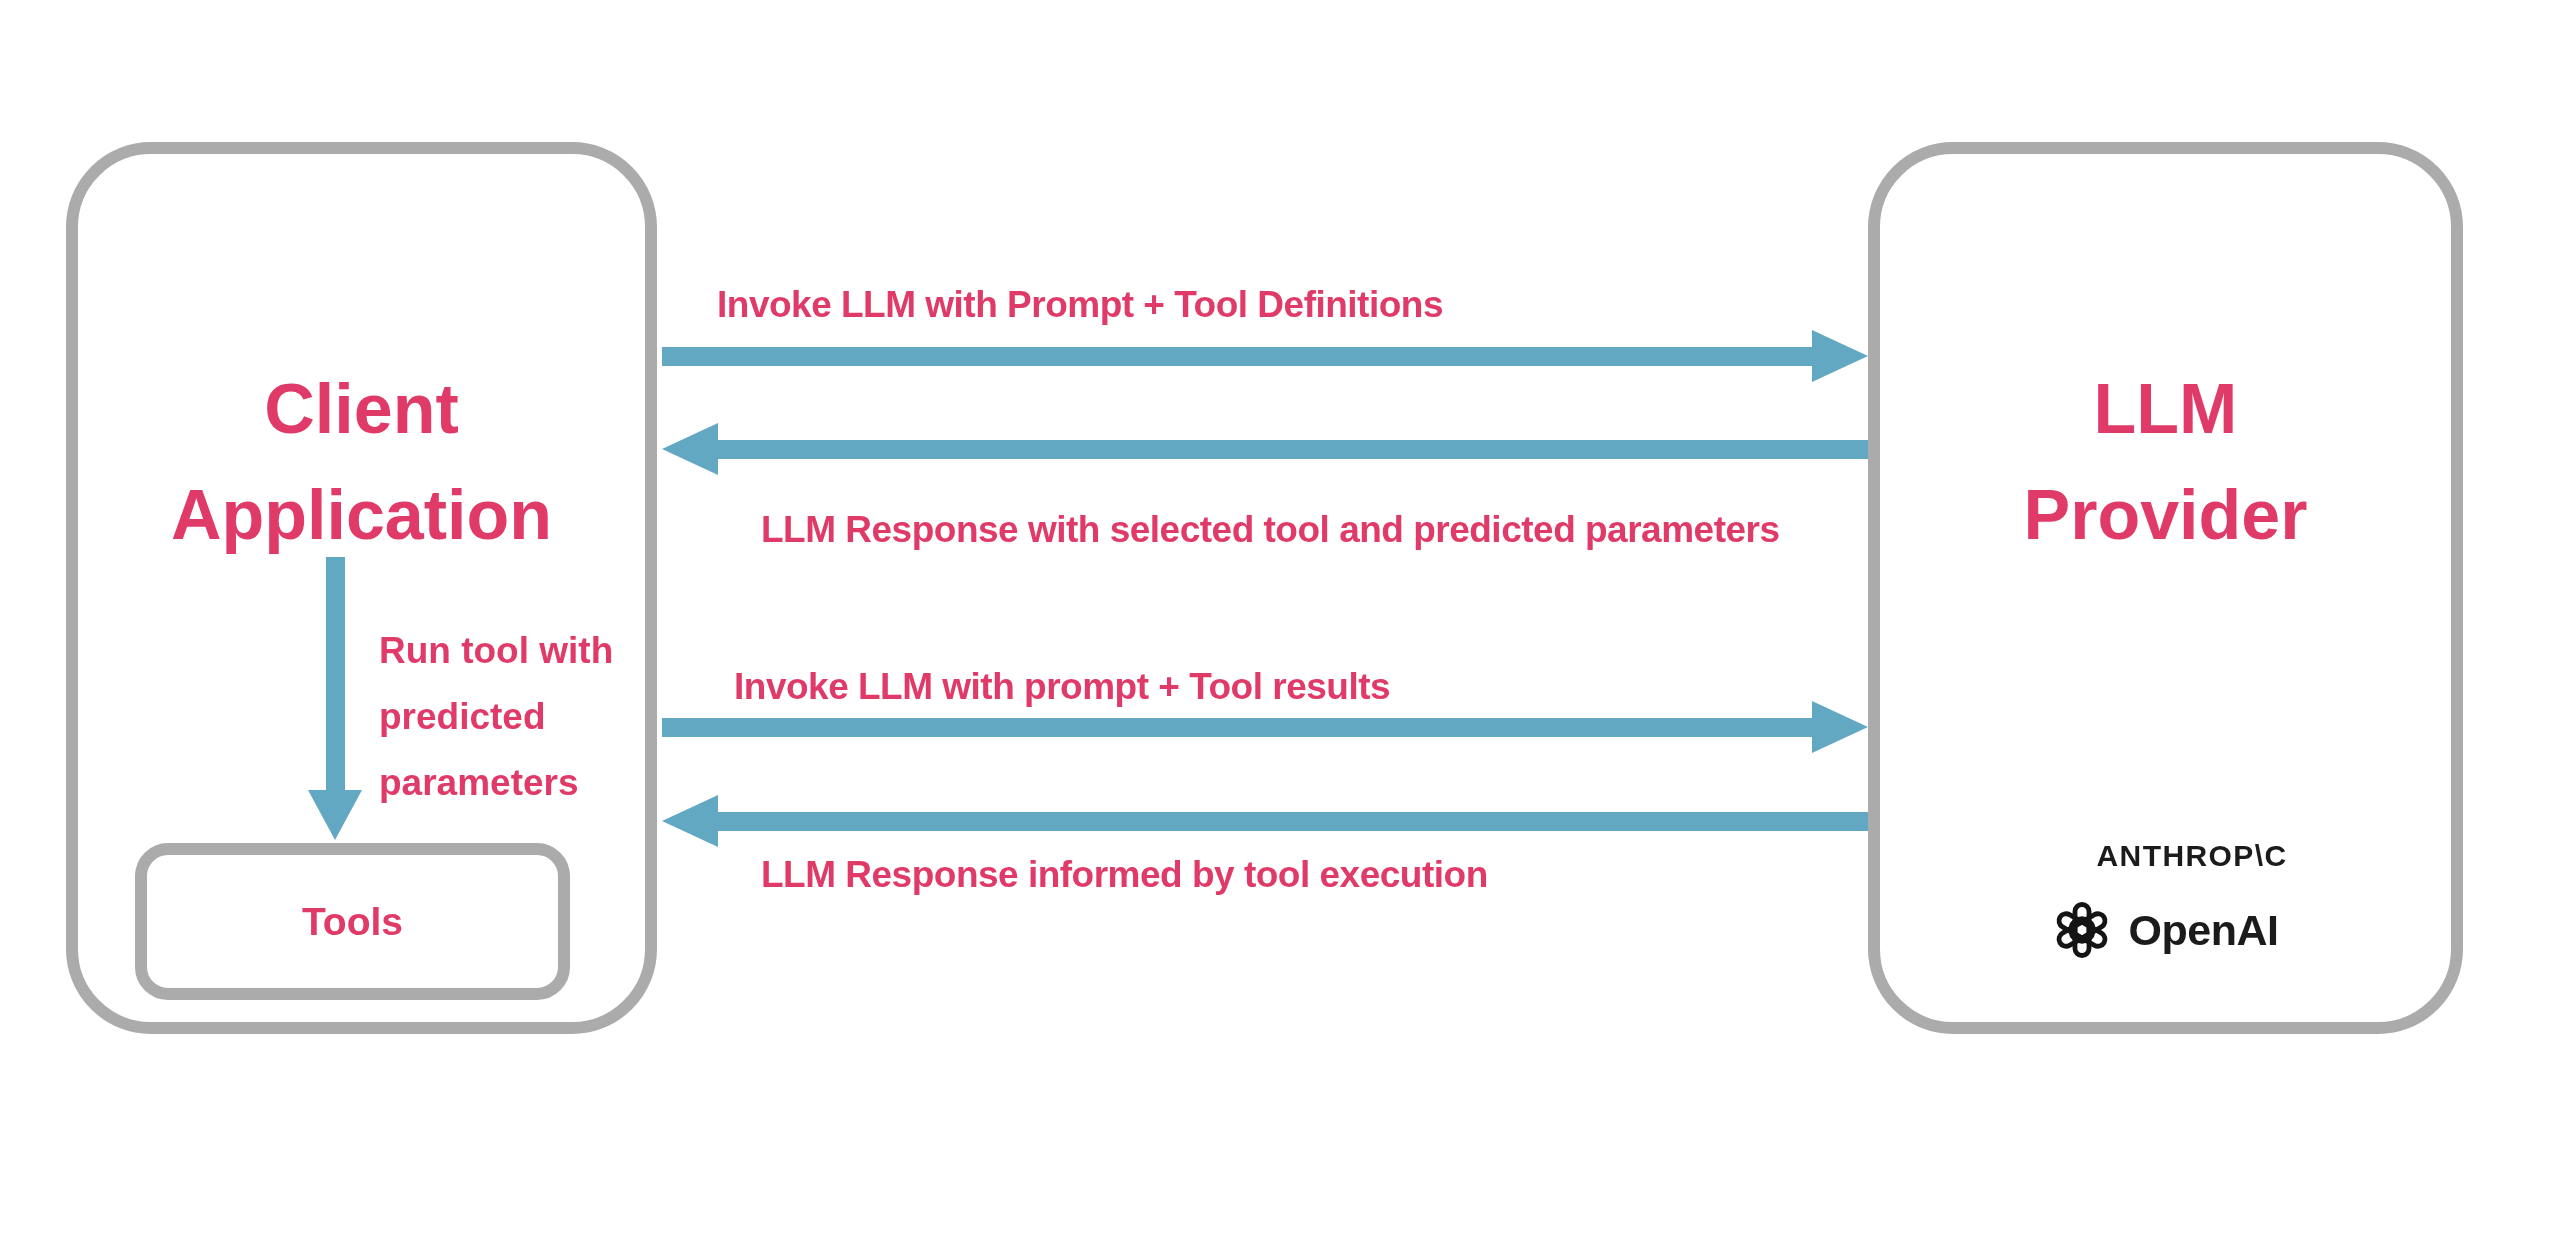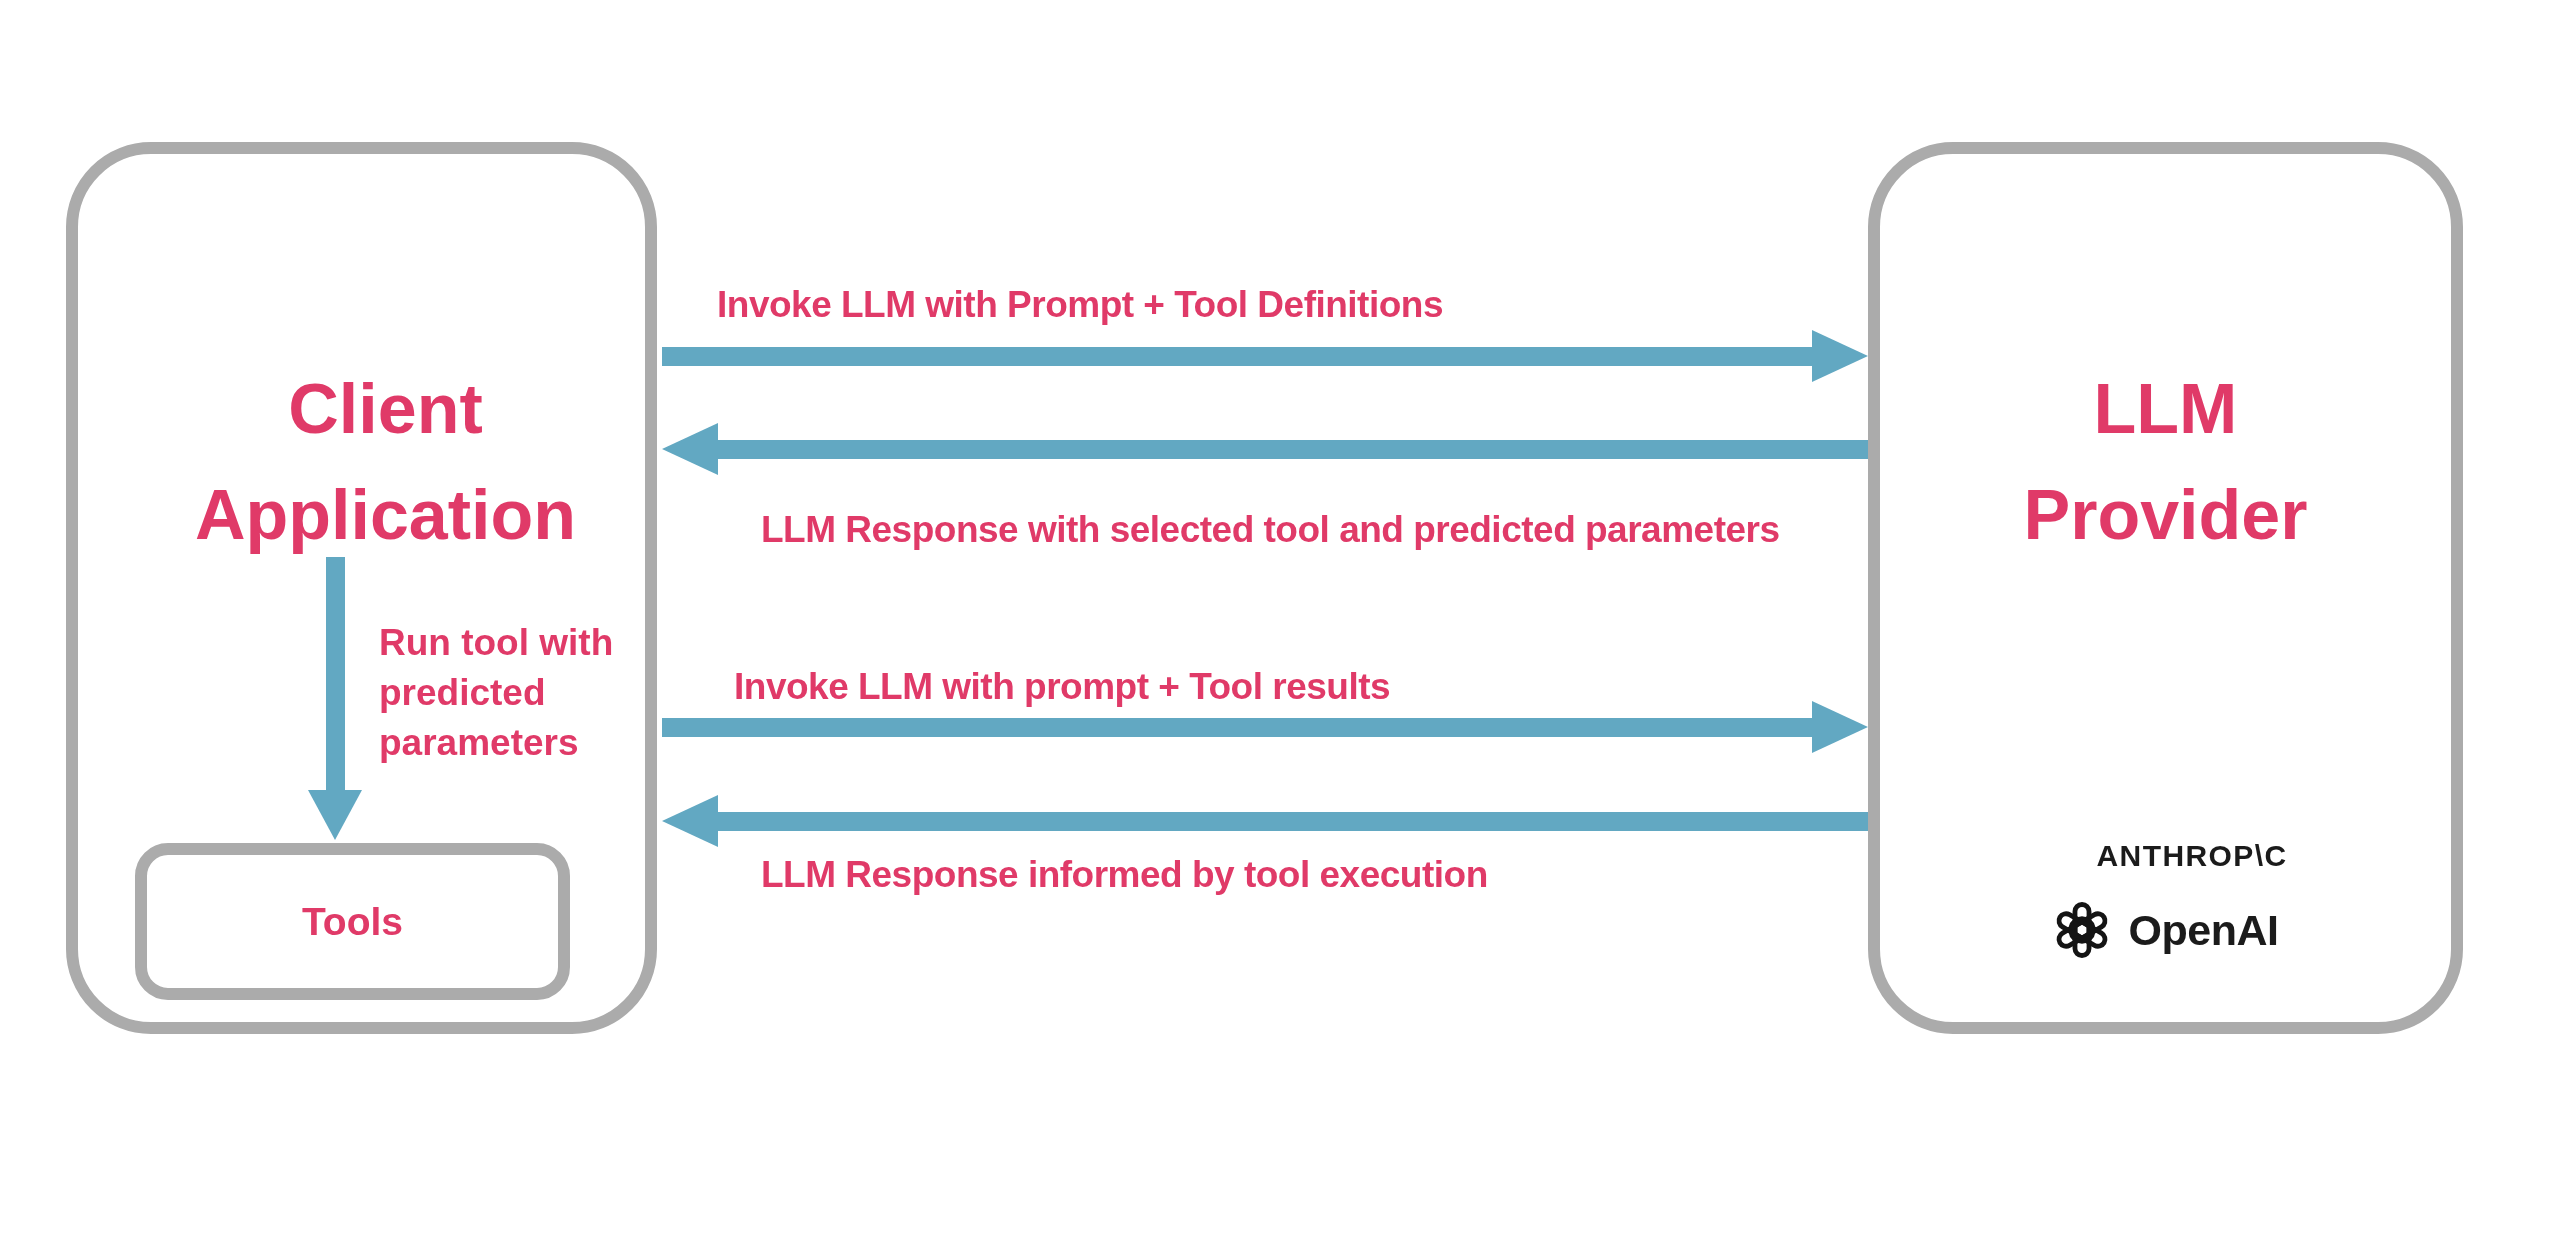--- a/index.html
+++ b/index.html
@@ -32,30 +32,30 @@
     position:absolute;left:135px;top:843px;width:435px;height:157px;
     border:12.6px solid var(--gray);border-radius:33px;background:var(--background);
     box-sizing:border-box;display:flex;align-items:center;justify-content:center;
   }
   
   .node-title{
     position:absolute;text-align:center;
     color:var(--pink);font-weight:bold;
     font-size:70px;line-height:106px;letter-spacing:0;
   }
-  .client-title{left:66px;top:356px;width:591px;padding-left:24px;}
+  .client-title{left:66px;top:356px;width:591px;}
   .provider-title{left:1868px;top:356px;width:595px;}
   .msg-label{
     position:absolute;
     color:var(--pink);font-weight:bold;
     font-size:37px;letter-spacing:-0.5px;white-space:nowrap;
   }
   .run-tool-label{
     position:absolute;left:379px;top:618px;width:280px;
-    color:var(--pink);font-weight:bold;font-size:37px;line-height:50px;
+    color:var(--pink);font-weight:bold;font-size:37px;line-height:66px;
   }
   .tools-label{color:var(--pink);font-weight:bold;font-size:39px;}
   
   .arrow-body-h{position:absolute;height:19.3px;background:var(--blue);}
   .arrow-head-right{
     position:absolute;width:0;height:0;
     border-top:26px solid transparent;border-bottom:26px solid transparent;
     border-left:56px solid var(--blue);
   }
   .arrow-head-left{

